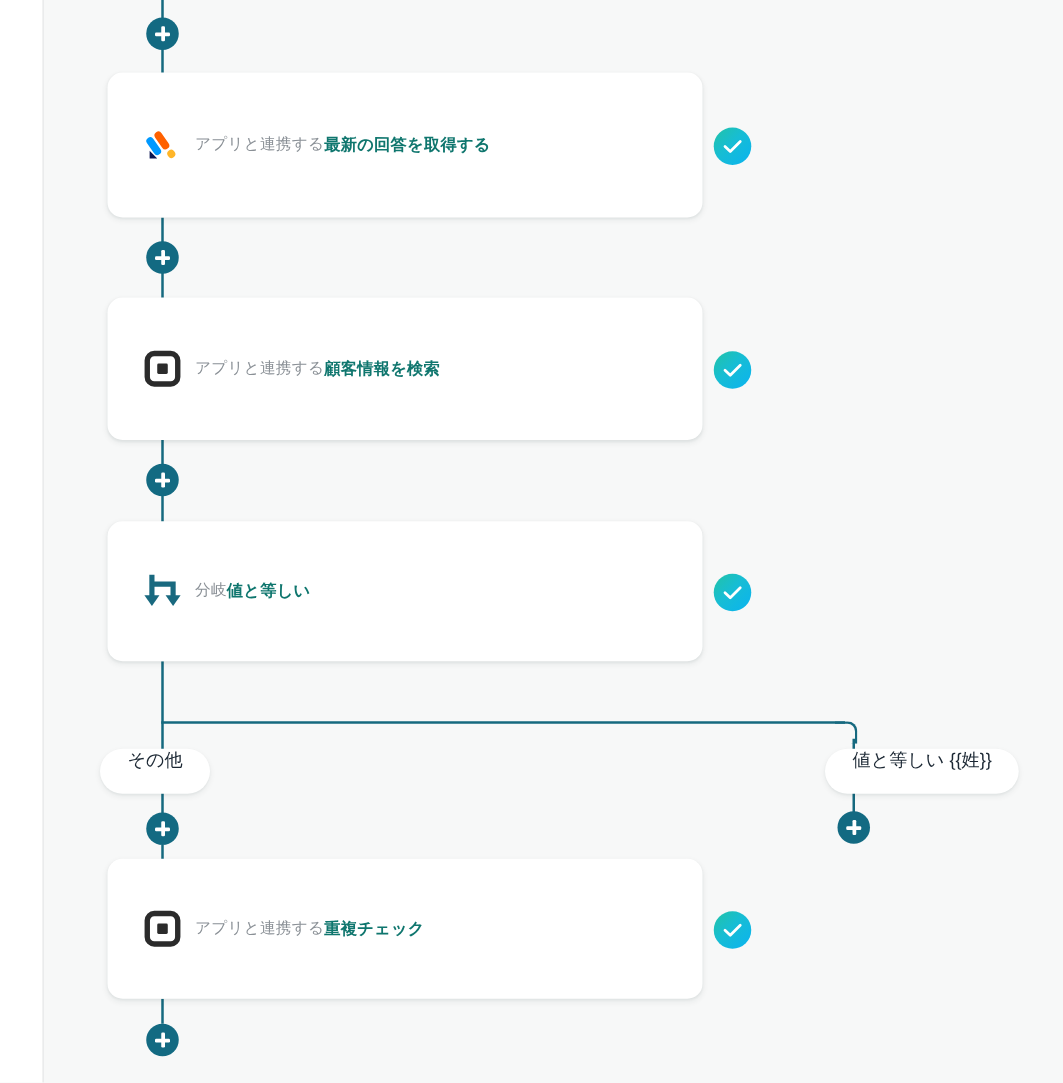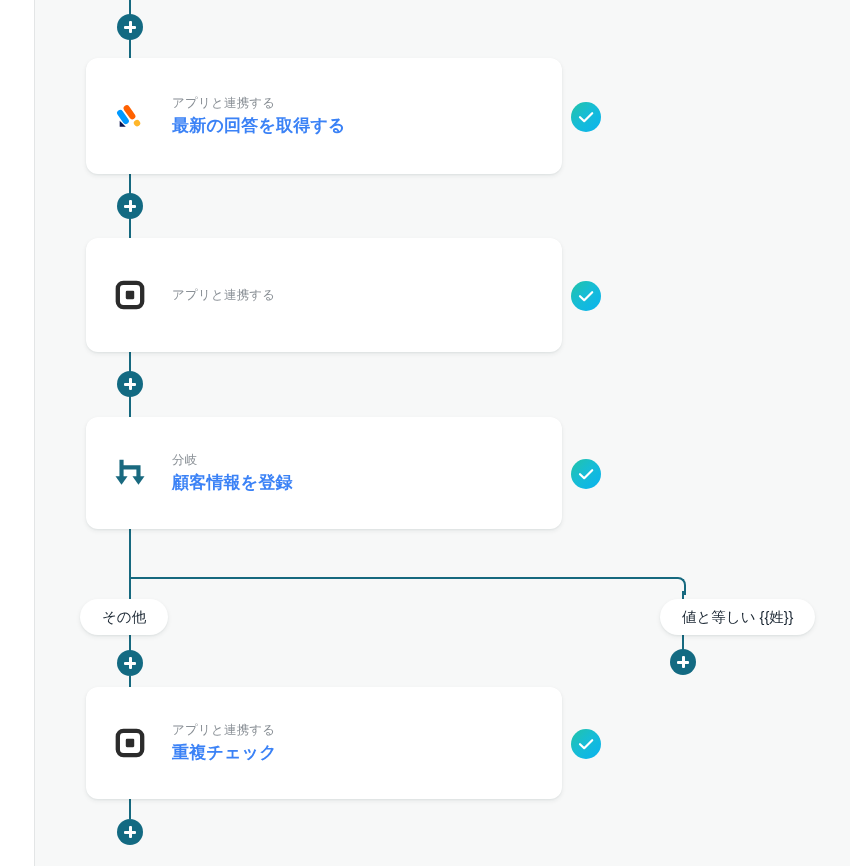--- a/index.html
+++ b/index.html
@@ -94,35 +94,34 @@
   }
   .card-icon {
     width: 44px;
     min-width: 44px;
     margin-left: 22px;
     display: flex;
     align-items: center;
     justify-content: center;
   }
   .card-text {
-    margin-left: 20px;
-    display: flex;
-    flex-direction: column;
+    margin-left: 4px;
+    display: flex;
     justify-content: center;
   }
   .card-sub {
     font-size: 12.5px;
     color: #8a9096;
     line-height: 1.5;
     letter-spacing: 0.2px;
   }
   .card-title {
-    font-size: 17px;
+    font-size: 13px;
     font-weight: bold;
-    color: #3b82f6;
+    color: #0f766e;
     line-height: 1.45;
     letter-spacing: 0.2px;
     margin-top: 1px;
   }
 
   
   .check-badge {
     position: absolute;
     width: 30px; height: 30px;
     border-radius: 50%;
@@ -131,21 +130,20 @@
   }
   .check-badge svg { display: block; }
 
   
   .branch-pill {
     position: absolute;
     height: 36px;
     background: #ffffff;
     border-radius: 18px;
     display: flex;
-    align-items: center;
     justify-content: center;
     padding: 0 22px;
     font-size: 14.5px;
     color: #1b2733;
     box-shadow: 0 2px 5px rgba(16,36,48,0.07), 0 1px 2px rgba(16,36,48,0.05);
     white-space: nowrap;
     box-sizing: border-box;
     z-index: 6;
     cursor: pointer;
   }
@@ -216,39 +214,40 @@
 
   <div class="card" style="top:238px; height:114px;">
     <div class="card-icon">
       <svg width="30" height="30" viewBox="0 0 32 32">
         <rect x="3" y="3" width="26" height="26" rx="6" fill="none" stroke="#2b2b2b" stroke-width="4.6"></rect>
         <rect x="11.5" y="11.5" width="9" height="9" rx="1.2" fill="#2b2b2b"></rect>
       </svg>
     </div>
     <div class="card-text">
       <div class="card-sub">アプリと連携する</div>
+      <div class="card-title">顧客情報を検索</div>
     </div>
   </div>
   <div class="check-badge" style="left:535px; top:281px;">
     <svg width="30" height="30" viewBox="0 0 30 30">
       <path d="M9 15.2 L13.2 19.2 L21.2 11.2" stroke="#ffffff" stroke-width="2.2" fill="none" stroke-linecap="round" stroke-linejoin="round"></path>
     </svg>
   </div>
 
   <div class="card" style="top:417px; height:112px;">
     <div class="card-icon">
       <svg width="32" height="32" viewBox="0 0 34 34">
         <path d="M8 3 L8 22 M8 11 L26 11 L26 22" stroke="#19697f" stroke-width="4.4" fill="none" stroke-linecap="butt" stroke-linejoin="miter"></path>
         <path d="M1.6 20.5 L14.4 20.5 L8 29.5 Z" fill="#19697f"></path>
         <path d="M19.6 20.5 L32.4 20.5 L26 29.5 Z" fill="#19697f"></path>
       </svg>
     </div>
     <div class="card-text">
       <div class="card-sub">分岐</div>
-      <div class="card-title">顧客情報を登録</div>
+      <div class="card-title">値と等しい</div>
     </div>
   </div>
   <div class="check-badge" style="left:535px; top:459px;">
     <svg width="30" height="30" viewBox="0 0 30 30">
       <path d="M9 15.2 L13.2 19.2 L21.2 11.2" stroke="#ffffff" stroke-width="2.2" fill="none" stroke-linecap="round" stroke-linejoin="round"></path>
     </svg>
   </div>
 
   <div class="branch-pill" style="left:44px; top:599px;">
     <span>その他</span>

